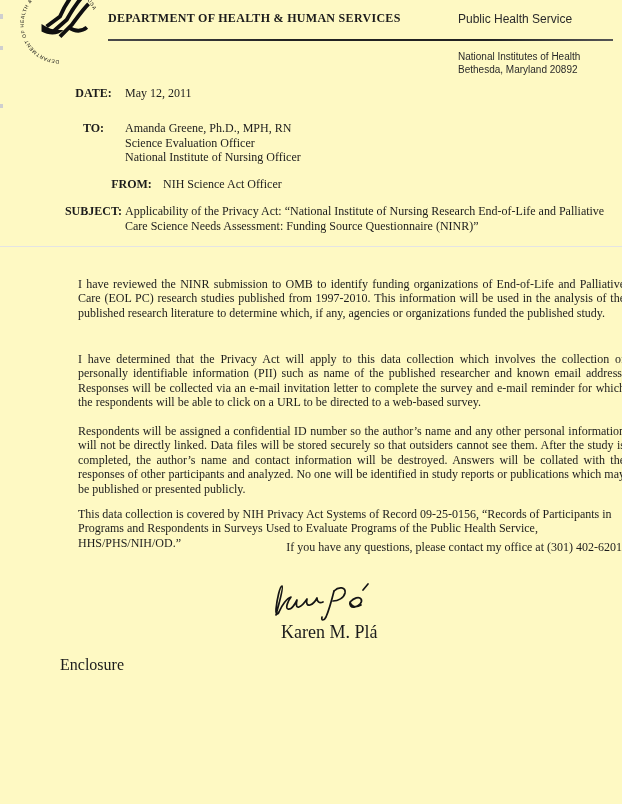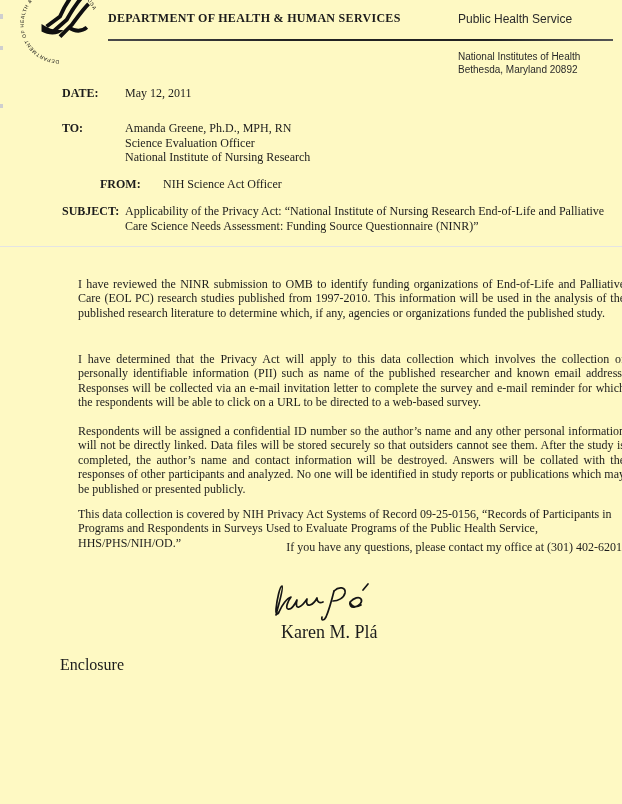--- a/index.html
+++ b/index.html
@@ -64,20 +64,21 @@
     position: absolute;
     left: 62px;
     width: 548px;
     display: flex;
     font-size: 12px;
     line-height: 14.7px;
   }
   .memo-row .lbl {
     flex: 0 0 63px;
     font-weight: bold;
+    text-align: center;
   }
   .row-date    { top: 86px;  }
   .row-to      { top: 121px; }
   .row-from    { top: 177px; margin-left: 38px; }
   .row-subject { top: 204px; line-height: 15px; }
 
   .faint-rule {
     position: absolute;
     left: 0;
     top: 246px;
@@ -164,21 +165,21 @@
   <div class="memo-row row-date">
     <span class="lbl">DATE:</span>
     <span>May 12, 2011</span>
   </div>
 
   <div class="memo-row row-to">
     <span class="lbl">TO:</span>
     <span>
       <div>Amanda Greene, Ph.D., MPH, RN</div>
       <div>Science Evaluation Officer</div>
-      <div>National Institute of Nursing Research</div>
+      <div>National Institute of Nursing Officer</div>
     </span>
   </div>
 
   <div class="memo-row row-from">
     <span class="lbl">FROM:</span>
     <span>NIH Science Act Officer</span>
   </div>
 
   <div class="memo-row row-subject">
     <span class="lbl">SUBJECT:</span>

